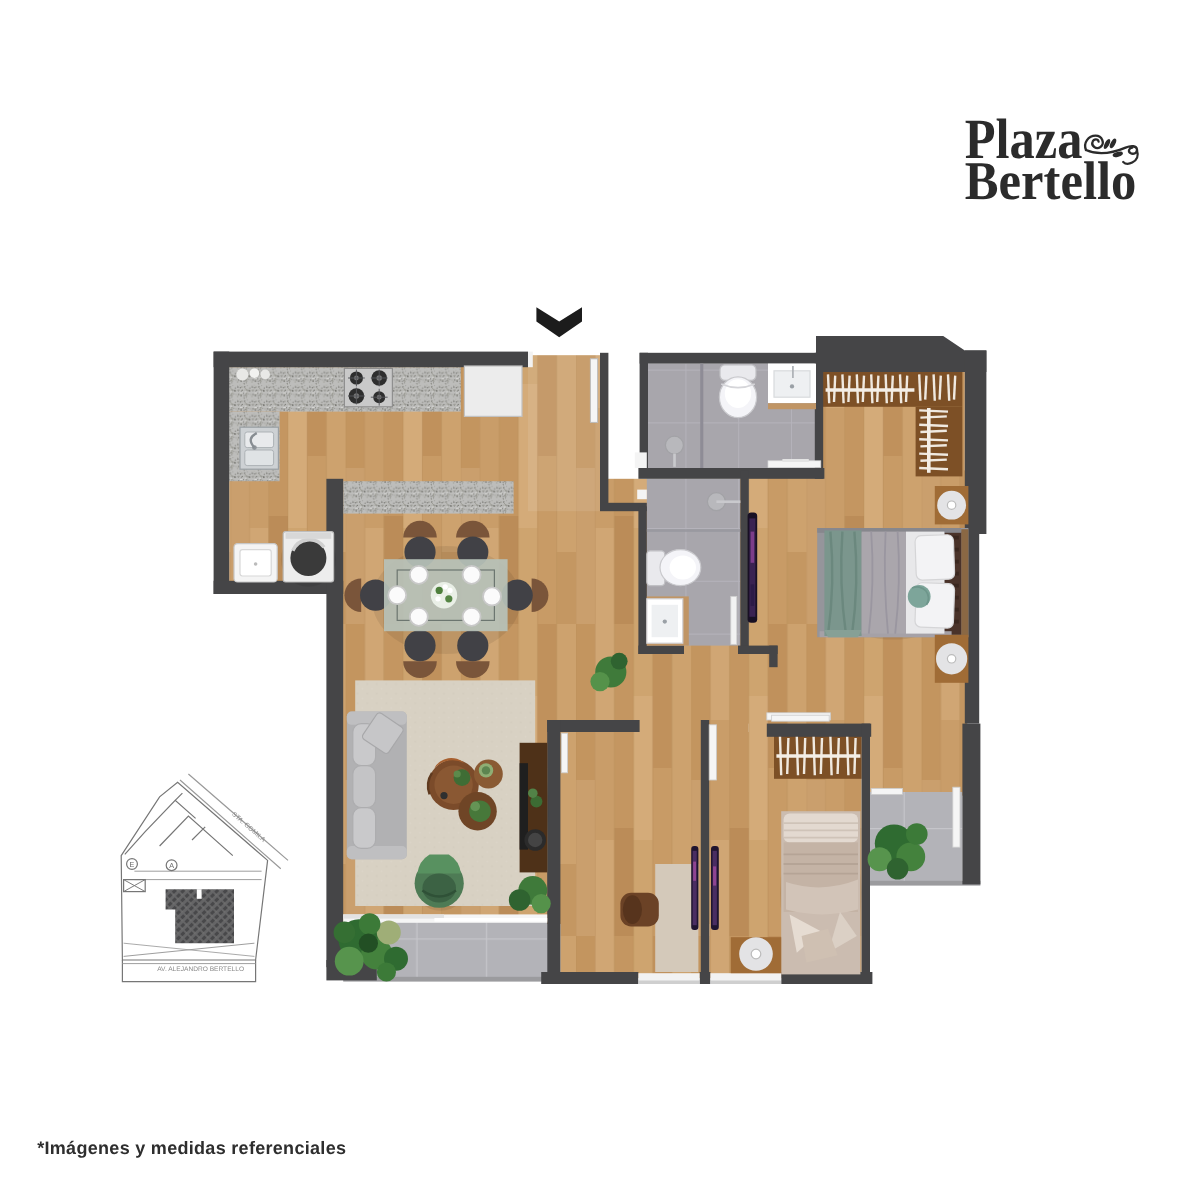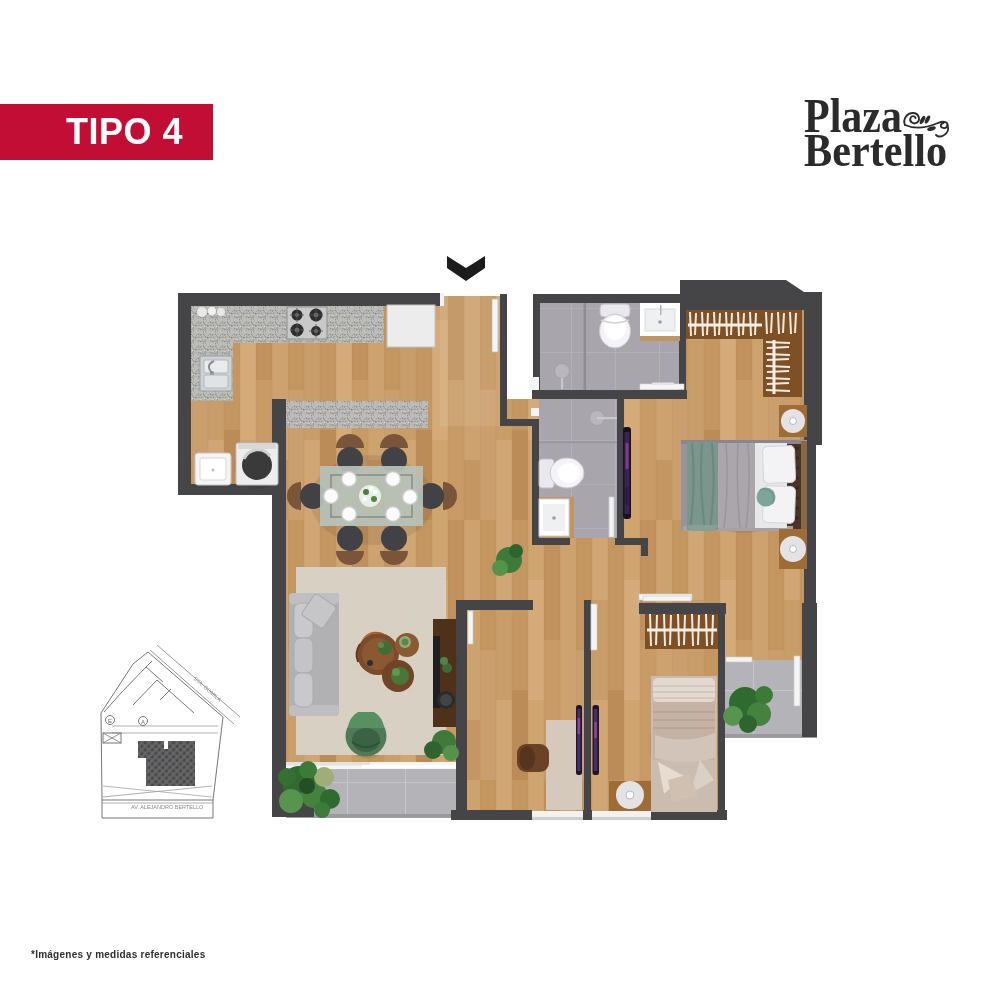--- a/index.html
+++ b/index.html
@@ -1,20 +1,20 @@
 <!DOCTYPE html>
 <html><head>
 <meta charset="utf-8">
 <style>
 html,body{margin:0;padding:0;width:1000px;height:1000px;background:#ffffff;overflow:hidden;}
 #page{position:relative;width:1000px;height:1000px;font-family:"Liberation Sans",sans-serif;}
 #redbox{position:absolute;left:0;top:104px;width:213px;height:56px;background:#c20e34;display:flex;align-items:center;justify-content:flex-end;padding-right:30px;box-sizing:border-box;}
 #redbox span{color:#fff;font-weight:bold;font-size:36px;letter-spacing:0.5px;font-family:"Liberation Sans",sans-serif;}
 #logotext{font-family:"Liberation Serif",serif;font-weight:bold;fill:#2b2b2b;}
-#foot{position:absolute;left:31px;top:949px;font-size:10px;font-weight:bold;color:#2e2e2e;letter-spacing:0.25px;text-align:right;}
+#foot{position:absolute;left:31px;top:949px;font-size:15px;font-weight:bold;color:#2e2e2e;letter-spacing:0.25px;text-align:right;}
 svg{position:absolute;left:0;top:0;}
 </style>
 </head>
 <body>
 <div id="page">
 <svg id="plan" width="1000" height="1000" viewBox="0 0 1000 1000">
 <defs>
 <pattern id="wood" width="96" height="260" patternUnits="userSpaceOnUse">
 <rect width="96" height="260" fill="#c99e6b"></rect>
 <rect x="0" width="16" height="260" fill="#c3955f"></rect>
@@ -508,17 +508,14 @@
 
 <g id="flourish" stroke="#2b2b2b" fill="none" stroke-linecap="round">
 <path d="M905 125 c-2.5 -6 2 -12 8 -12 c5.5 0 8 6.5 4 9.5 c-3.5 2.5 -8 -1 -6.5 -4.5 c1 -2.5 4.5 -2.5 5 0" stroke-width="1.9"></path>
 <path d="M905 125 c9 4 20 3.5 33 -2 c5 -2 9 -1.5 9.5 1.5 c0.5 3 -3 4.5 -5.5 3 c-2 -1.3 -1.5 -4 1.5 -4.5" stroke-width="1.9"></path>
 <path d="M947.5 125.5 c1.5 4 0 8 -4 10 c-3 1.5 -6 1 -7.5 -0.5" stroke-width="1.9"></path>
 <ellipse cx="922.5" cy="120" rx="4.6" ry="1.9" fill="#2b2b2b" stroke="none" transform="rotate(-62 922.5 120)"></ellipse>
 <ellipse cx="927.5" cy="119.5" rx="4.4" ry="1.9" fill="#2b2b2b" stroke="none" transform="rotate(-62 927.5 119.5)"></ellipse>
 <ellipse cx="931.5" cy="128.7" rx="4.4" ry="2" fill="#2b2b2b" stroke="none" transform="rotate(-15 931.5 128.7)"></ellipse>
 </g>
 </svg>
-<div id="redbox">
-      <span>TIPO 4</span>
-    </div>
 <div id="foot">*Imágenes y medidas referenciales</div>
 </div>
 
 </body></html>

